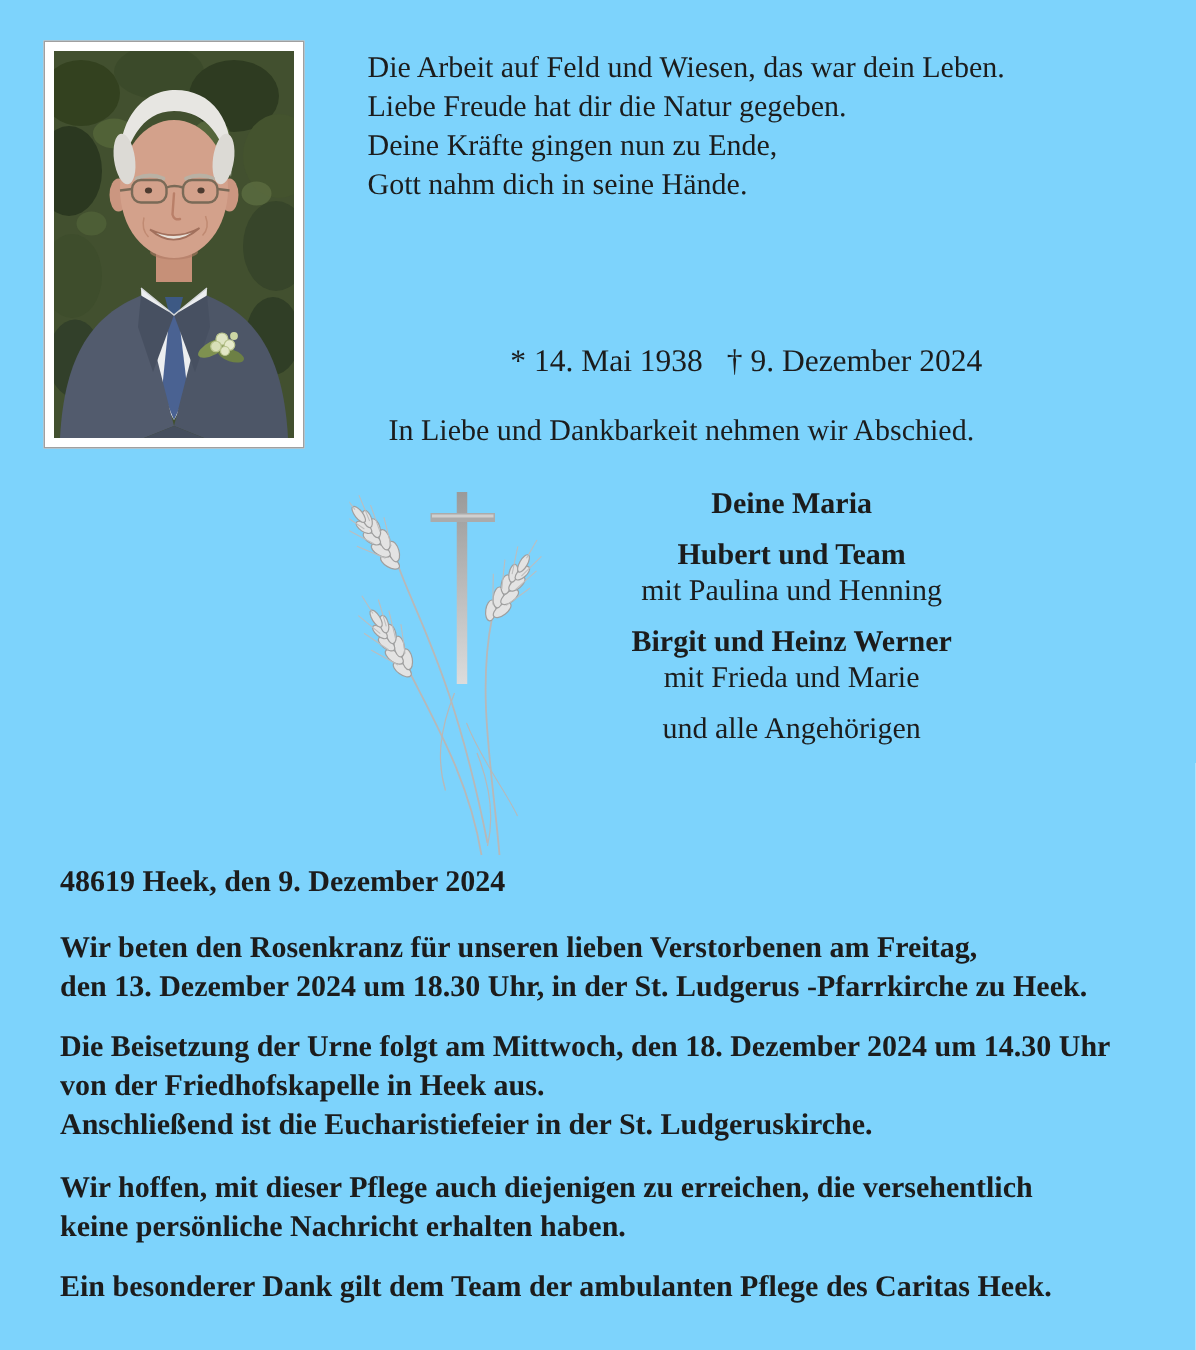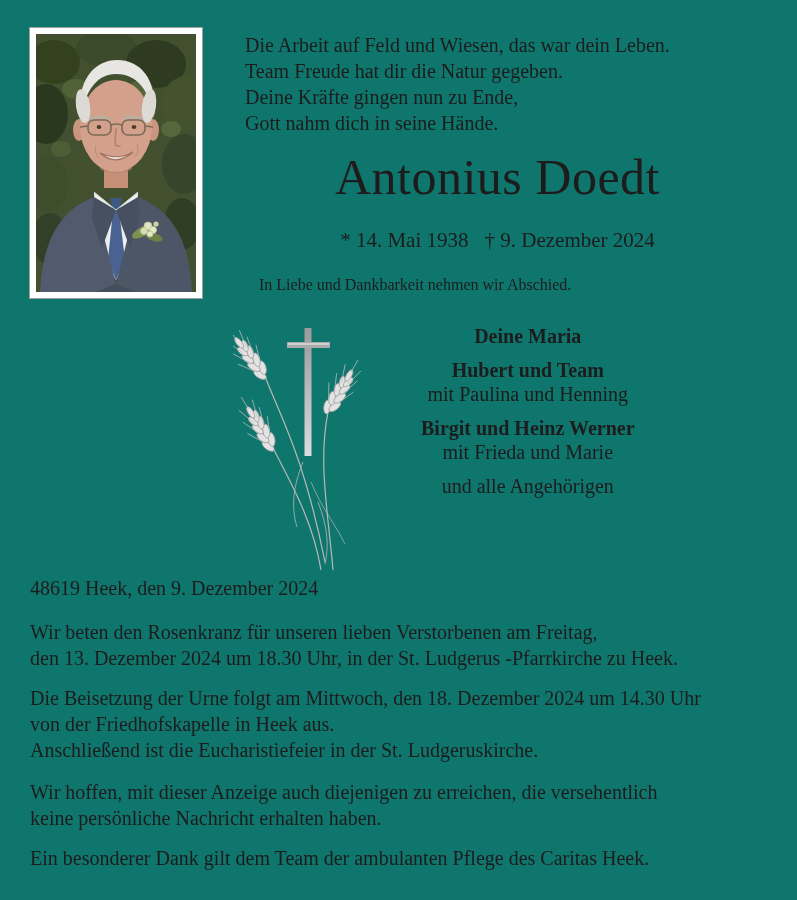--- a/index.html
+++ b/index.html
@@ -1,54 +1,54 @@
 <!DOCTYPE html>
 <html><head>
 <meta charset="utf-8">
 <style>
   html, body { margin:0; padding:0; }
   body {
     width:797px; height:900px; background:#ffffff;
     font-family:"Liberation Serif", "DejaVu Serif", serif;
     color:#1c1c1c;
   }
-  .page { position:relative; width:797px; height:900px; overflow:hidden; background:#0f766e; }
+  .page { position:relative; width:797px; height:900px; overflow:hidden; background:#7dd3fc; }
   .abs { position:absolute; }
 
   
   .photo-frame {
     left:29px; top:27px; width:174px; height:272px;
     border:1px solid #a0a0a0; background:#ffffff; padding:6px;
     box-sizing:border-box;
   }
   .photo-frame svg { display:block; width:160px; height:258px; }
 
   
   .poem { left:245px; top:32px; font-size:20px; line-height:26px; white-space:nowrap; }
 
   
   .name-block { left:230px; top:148px; width:535px; text-align:center; }
   .deceased-name { font-size:50px; line-height:58px; letter-spacing:0.5px; }
   .dates { left:230px; top:228px; width:535px; text-align:center; font-size:21px; white-space:nowrap; }
   .dates .death { margin-left:16px; }
 
   
-  .farewell { left:259px; top:276px; font-size:16px; white-space:nowrap; }
+  .farewell { left:259px; top:276px; font-size:20px; white-space:nowrap; }
 
   
   .illustration { left:233px; top:312px; }
 
   
   .mourners { left:421px; top:324px; font-size:20px; line-height:24px; }
   .mourner { margin-bottom:10px; white-space:nowrap;text-align:center; }
   .mourner .main { font-weight:bold; }
   .mourner.regular .main { font-weight:normal; }
 
   
-  .para { left:30px; font-size:20px; line-height:26px; white-space:nowrap; }
+  .para { left:40px; font-size:20px; line-height:26px; white-space:nowrap;font-weight:bold; }
   .p1 { top:575px; }
   .p2 { top:619px; }
   .p3 { top:685px; }
   .p4 { top:779px; }
   .p5 { top:845px; }
 </style>
 </head>
 <body>
 
 <div class="page">
@@ -130,28 +130,25 @@
           <circle cx="108" cy="197" r="3.5" fill="#d8dfb8" stroke="#b9c48e" stroke-width="0.8"></circle>
           <circle cx="114" cy="200" r="3" fill="#e2e7c6" stroke="#b9c48e" stroke-width="0.8"></circle>
           <circle cx="120" cy="190" r="2.6" fill="#ccd6a4"></circle>
         </g>
       </g>
     </svg>
   </div>
 
   <div class="abs poem">
     <div>Die Arbeit auf Feld und Wiesen, das war dein Leben.</div>
-    <div>Team Freude hat dir die Natur gegeben.</div>
+    <div>Liebe Freude hat dir die Natur gegeben.</div>
     <div>Deine Kräfte gingen nun zu Ende,</div>
     <div>Gott nahm dich in seine Hände.</div>
   </div>
 
-  <div class="abs name-block">
-    <div class="deceased-name">Antonius Doedt</div>
-  </div>
 
   <div class="abs dates">
     <span class="birth">* 14. Mai 1938</span><span class="death">† 9. Dezember 2024</span>
   </div>
 
   <div class="abs farewell">In Liebe und Dankbarkeit nehmen wir Abschied.</div>
 
   <div class="abs illustration">
     <svg width="155" height="268" viewBox="0 0 155 268" aria-hidden="true">
       <defs>
@@ -228,21 +225,21 @@
     <div>den 13. Dezember 2024 um 18.30 Uhr, in der St. Ludgerus -Pfarrkirche zu Heek.</div>
   </div>
 
   <div class="abs para p3">
     <div>Die Beisetzung der Urne folgt am Mittwoch, den 18. Dezember 2024 um 14.30 Uhr</div>
     <div>von der Friedhofskapelle in Heek aus.</div>
     <div>Anschließend ist die Eucharistiefeier in der St. Ludgeruskirche.</div>
   </div>
 
   <div class="abs para p4">
-    <div>Wir hoffen, mit dieser Anzeige auch diejenigen zu erreichen, die versehentlich</div>
+    <div>Wir hoffen, mit dieser Pflege auch diejenigen zu erreichen, die versehentlich</div>
     <div>keine persönliche Nachricht erhalten haben.</div>
   </div>
 
   <div class="abs para p5">
     <div>Ein besonderer Dank gilt dem Team der ambulanten Pflege des Caritas Heek.</div>
   </div>
 
 </div>
 
 </body></html>

